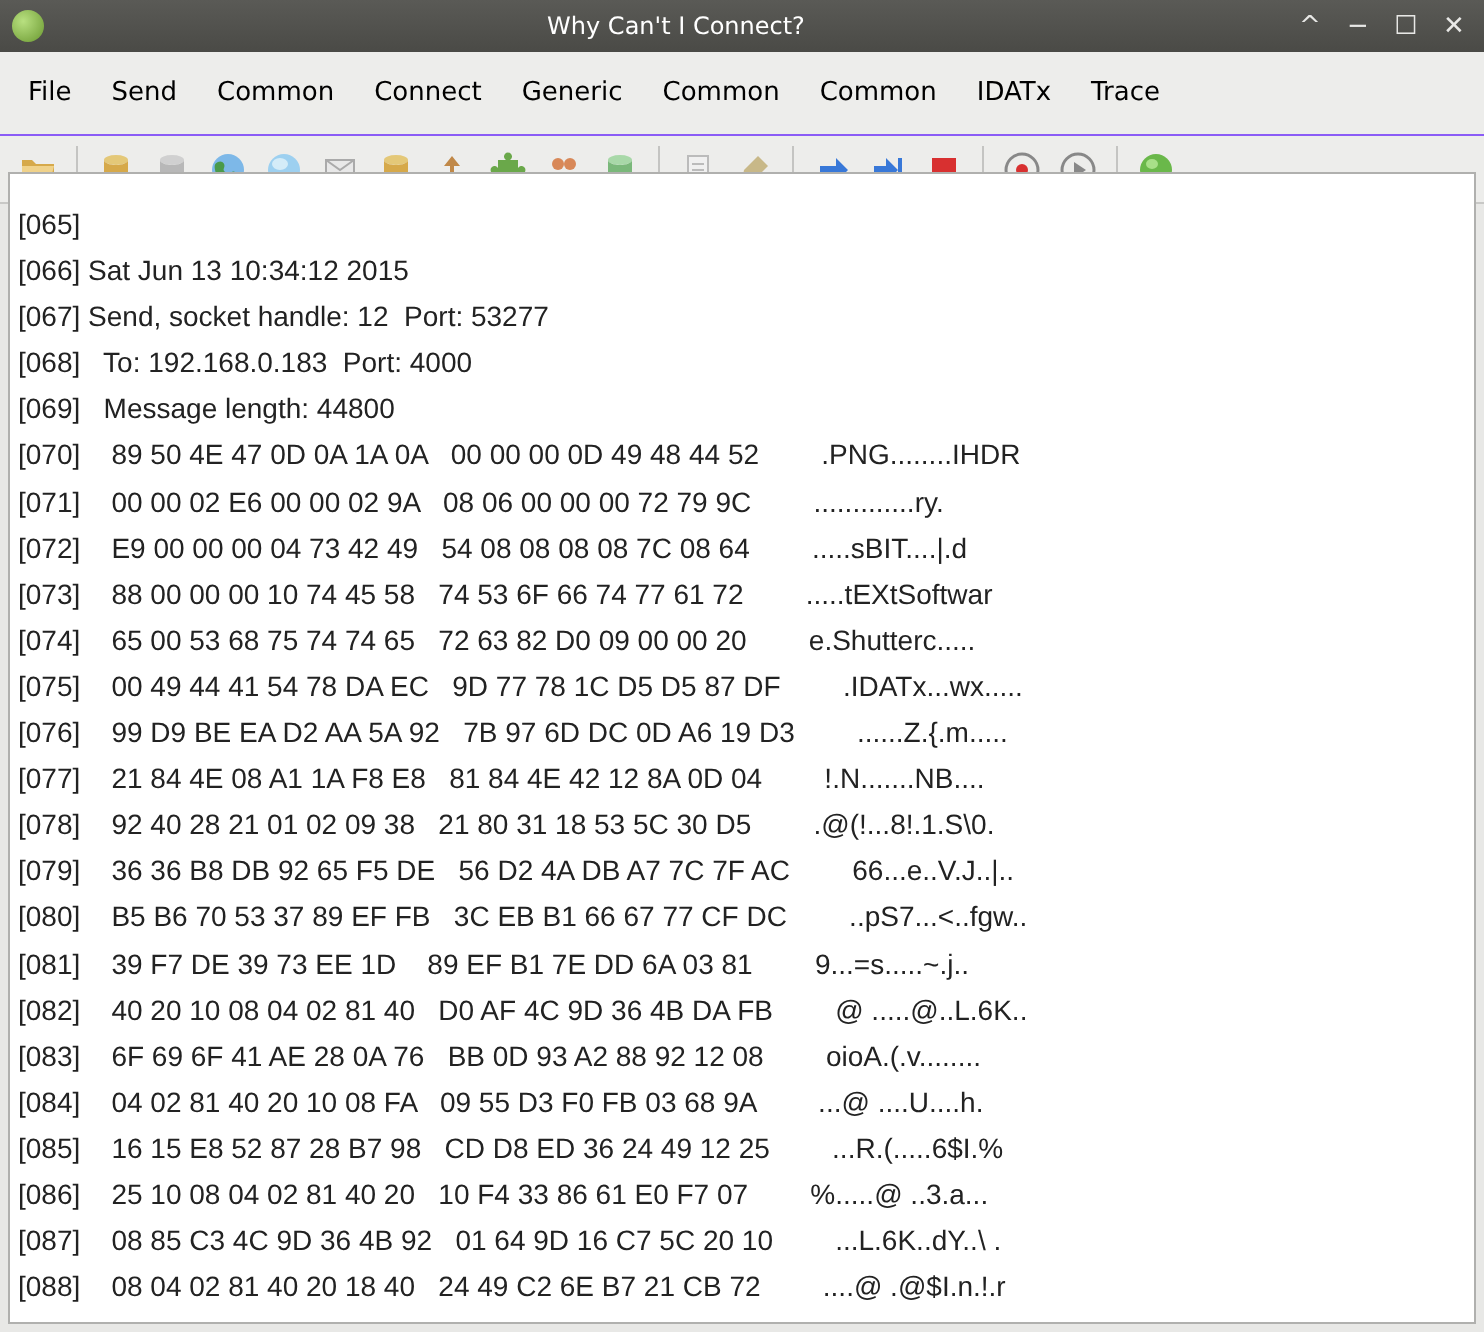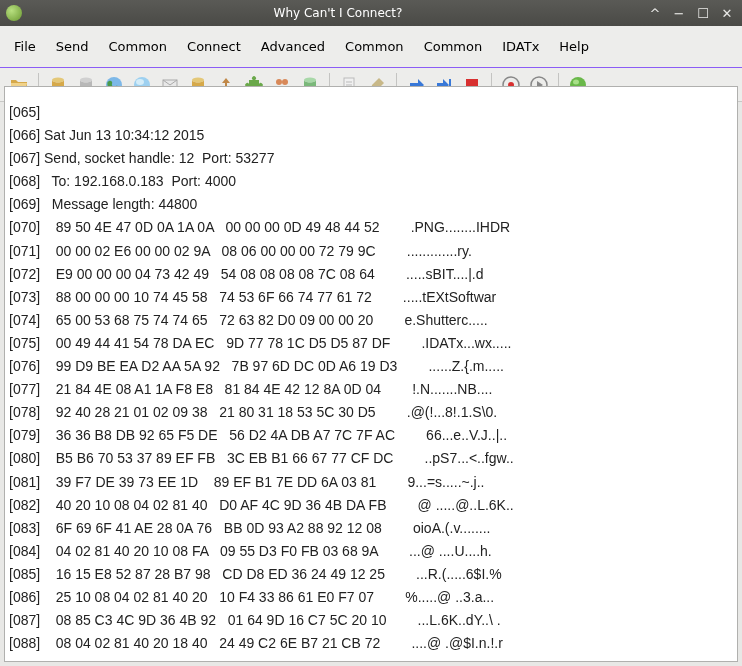--- a/index.html
+++ b/index.html
@@ -98,25 +98,25 @@
     <div class="winbtn">☐</div>
     <div class="winbtn">✕</div>
   </div>
 </div>
 
 <div class="menubar">
   <div class="menu">File</div>
   <div class="menu">Send</div>
   <div class="menu">Common</div>
   <div class="menu">Connect</div>
-  <div class="menu">Advanced</div>
+  <div class="menu">Generic</div>
   <div class="menu">Common</div>
   <div class="menu">Common</div>
   <div class="menu">IDATx</div>
-  <div class="menu">Help</div>
+  <div class="menu">Trace</div>
 </div>
 
 <div class="toolbar">
   <div class="btn">
     <svg viewBox="0 0 20 20">
         <path fill="#d6a94a" d="M2 5h5l2 2h9v9H2z"></path>
         <path fill="#f0d28a" d="M2 8h16l-2 8H2z"></path>
       </svg>
   </div>
   <div class="sep"></div>

